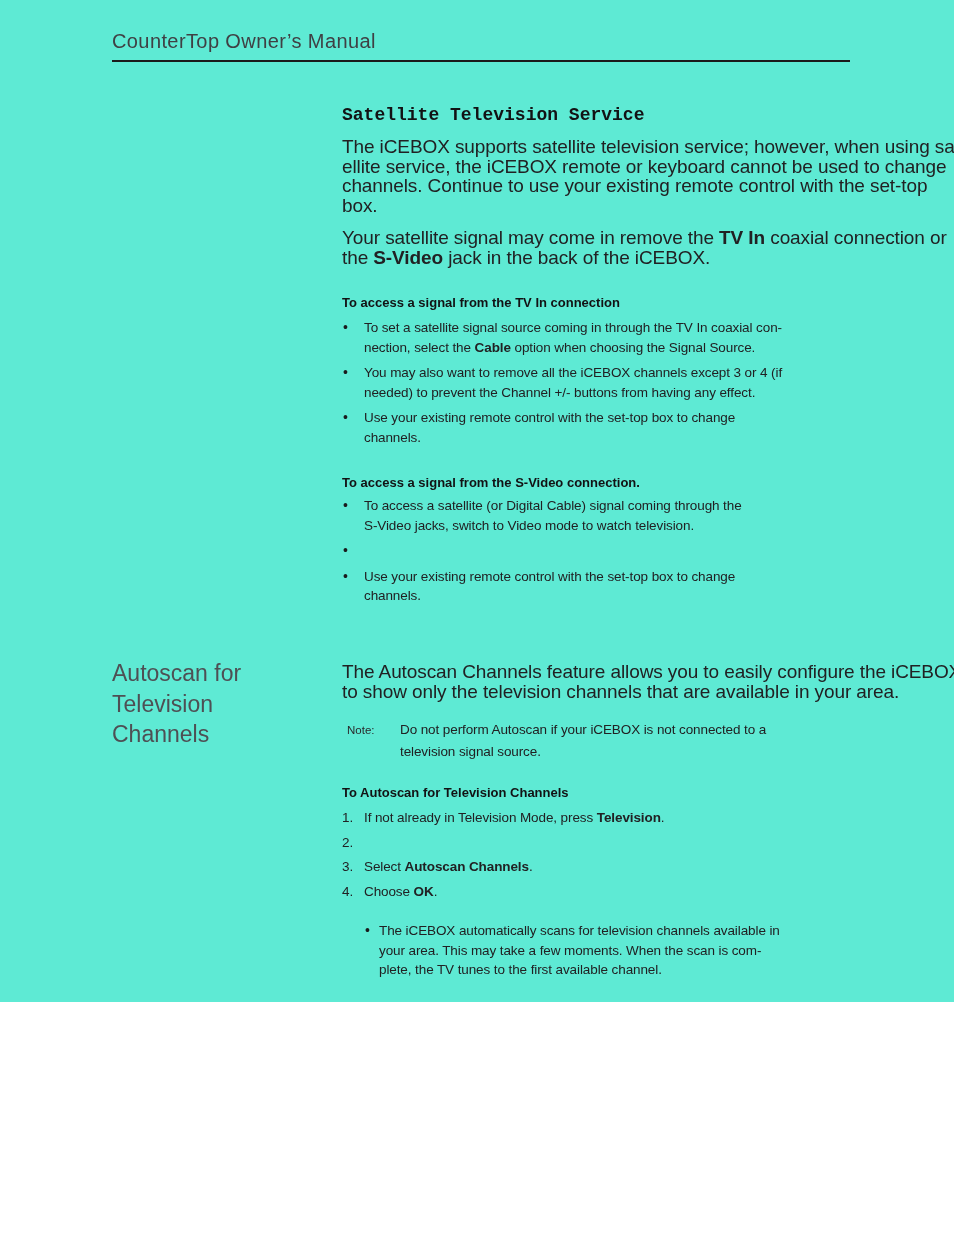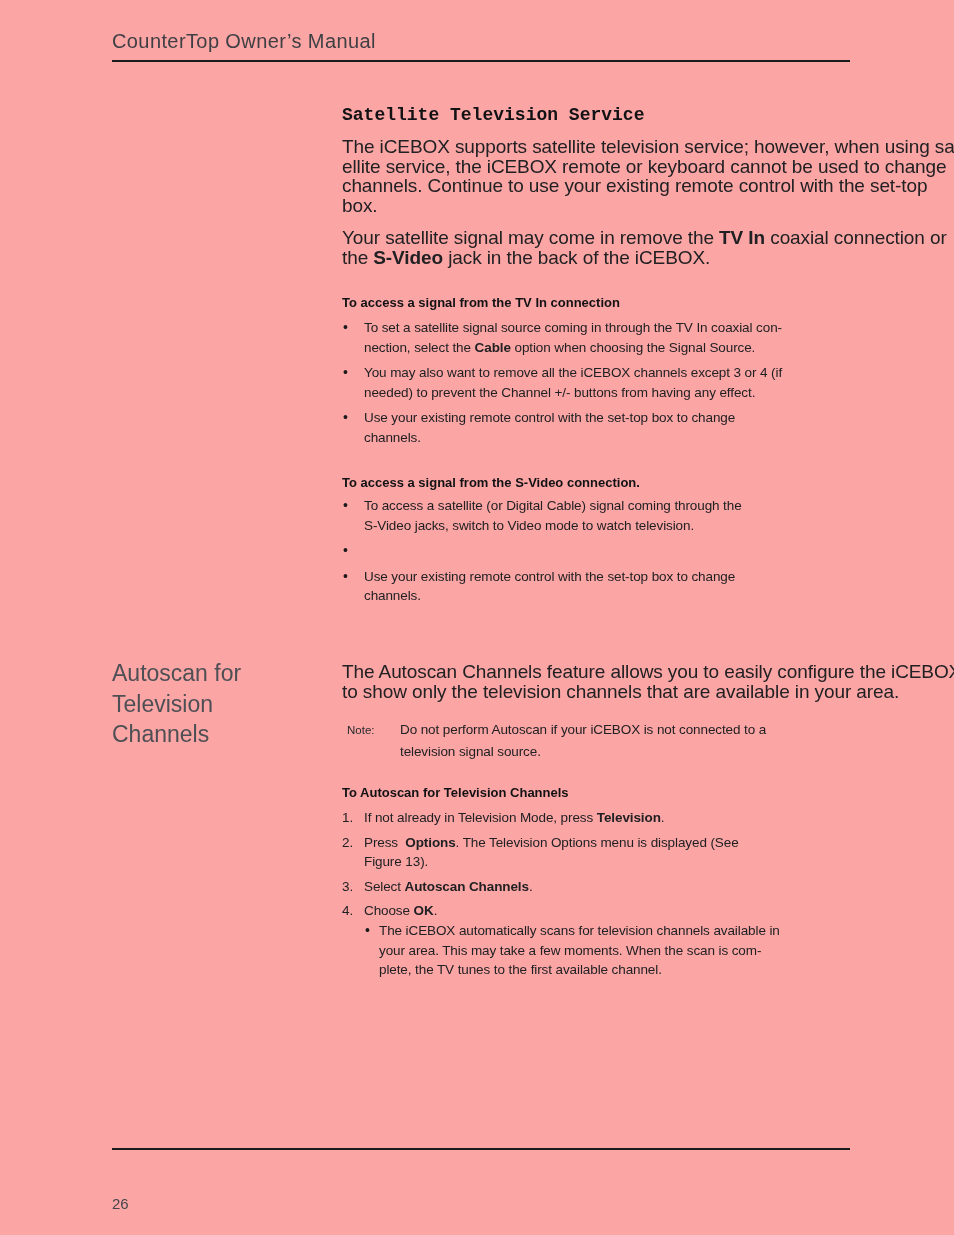--- a/index.html
+++ b/index.html
@@ -1,19 +1,19 @@
 <!DOCTYPE html>
 <html><head>
 <meta charset="utf-8">
 <title>Manual Page</title>
 <style>
   * { margin:0; padding:0; box-sizing:border-box; }
   html,body { background:#ffffff; }
   .page {
-    position:relative; width:954px; height:1235px; background:#fca5a5;
+    position:relative; width:954px; height:1002px; background:#5eead4;
     font-family:"Liberation Sans","DejaVu Sans",sans-serif;
     color:#212123; overflow:hidden;
   }
   .pre { white-space:pre; }
   .b { font-weight:bold; }
 
   .header-title {
     position:absolute; left:112px; top:30px;
     font-size:20px; font-weight:300; letter-spacing:0.4px; color:#3f4044;
   }
@@ -132,22 +132,20 @@
 
   <div class="sub-heading" style="top:783px">To Autoscan for Television Channels</div>
 
   <div class="list" style="top:808px">
     <div class="li" style="margin-bottom:5px">
       <span class="num">1.</span>
       <span class="li-text"><span>If not already in Television Mode, press </span><span class="b">Television</span><span>.</span></span>
     </div>
     <div class="li" style="margin-bottom:5px">
       <span class="num">2.</span>
-      <span class="li-text"><span>Press  </span><span class="b">Options</span><span>. The Television Options menu is displayed (See
-Figure 13).</span></span>
     </div>
     <div class="li" style="margin-bottom:5px">
       <span class="num">3.</span>
       <span class="li-text"><span>Select </span><span class="b">Autoscan Channels</span><span>.</span></span>
     </div>
     <div class="li">
       <span class="num">4.</span>
       <span class="li-text"><span>Choose </span><span class="b">OK</span><span>.</span></span>
     </div>
   </div>

